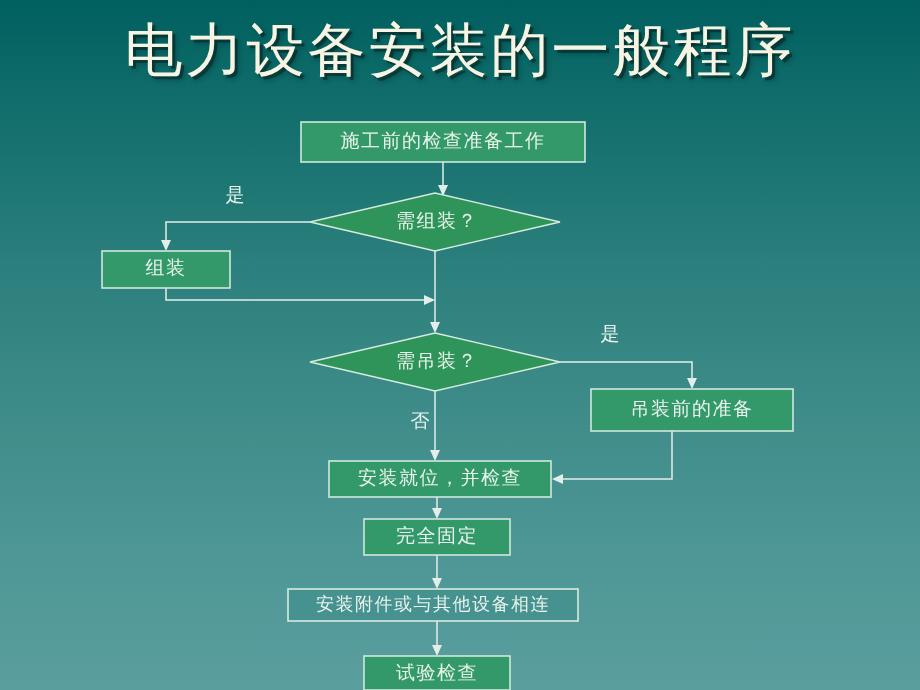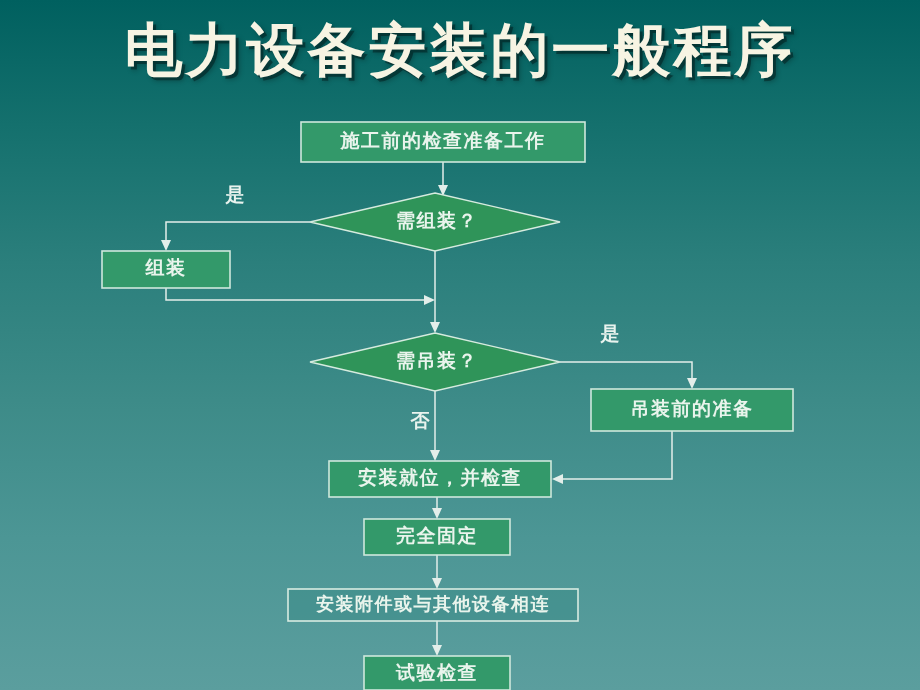--- a/index.html
+++ b/index.html
@@ -13,21 +13,20 @@
     height: 690px;
     overflow: hidden;
     background: linear-gradient(180deg,
         #00605f 0%,
         #14706d 18%,
         #2b7f7c 38%,
         #3d8b88 58%,
         #4c9695 78%,
         #5b9e9e 100%);
     font-family: "Liberation Serif", "DejaVu Serif", serif;
-    font-weight: bold;
   }
 
   
   #title {
     position: absolute;
     left: 0;
     top: 14px;
     width: 920px;
     text-align: center;
     font-family: "Liberation Serif", "DejaVu Serif", serif;

